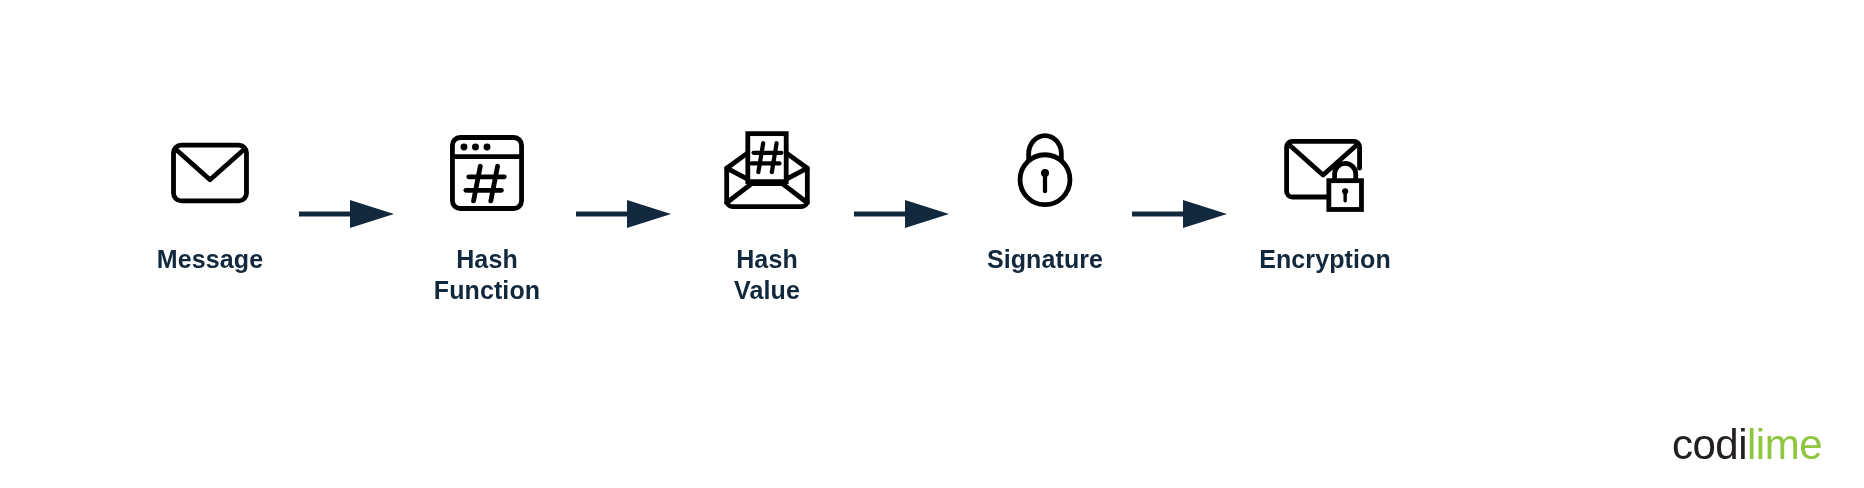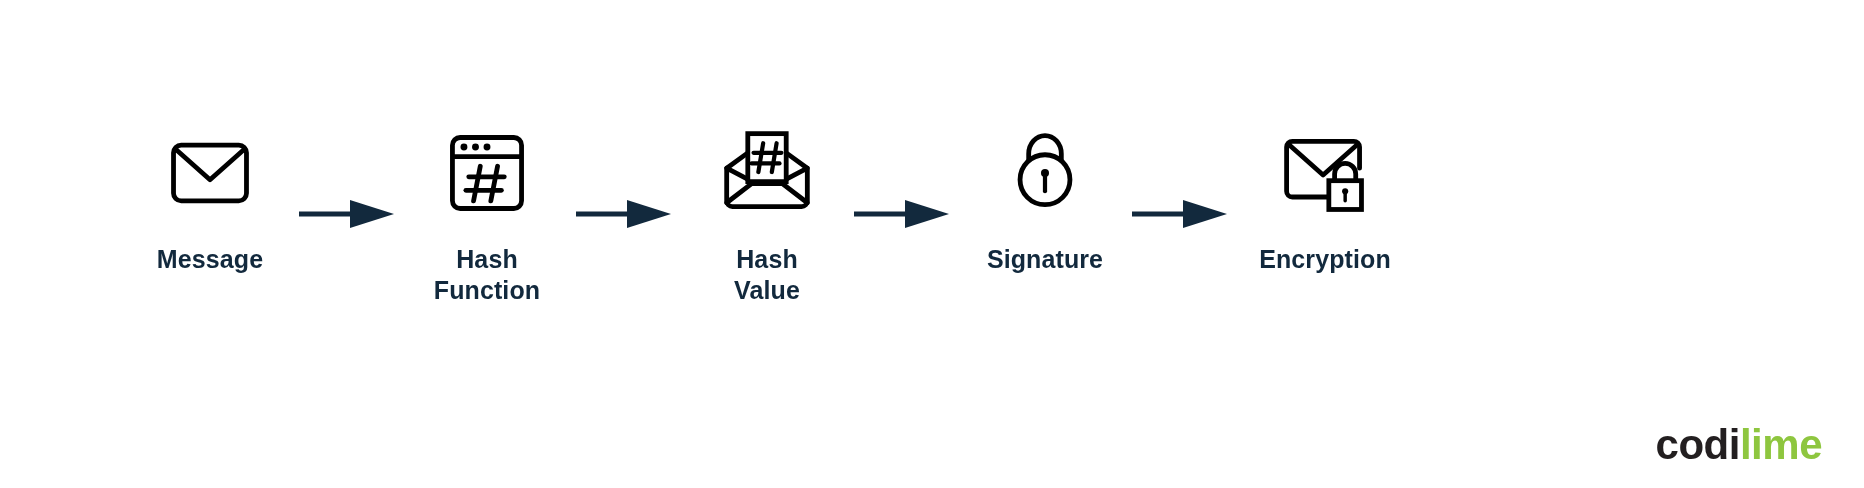--- a/index.html
+++ b/index.html
@@ -70,21 +70,21 @@
   #arrow-1 { left: 575px; }
   #arrow-2 { left: 853px; }
   #arrow-3 { left: 1131px; }
 
   
   .logo {
     position: absolute;
     right: 42px;
     bottom: 22px;
     font-size: 42px;
-    font-weight: bold;
+    font-weight: normal;
     letter-spacing: -0.5px;
     line-height: 1;
     user-select: none;
   }
   .logo .logo-codi { color: #231f20; }
   .logo .logo-lime { color: #8ec63f; }
 </style>
 </head>
 <body>
 

